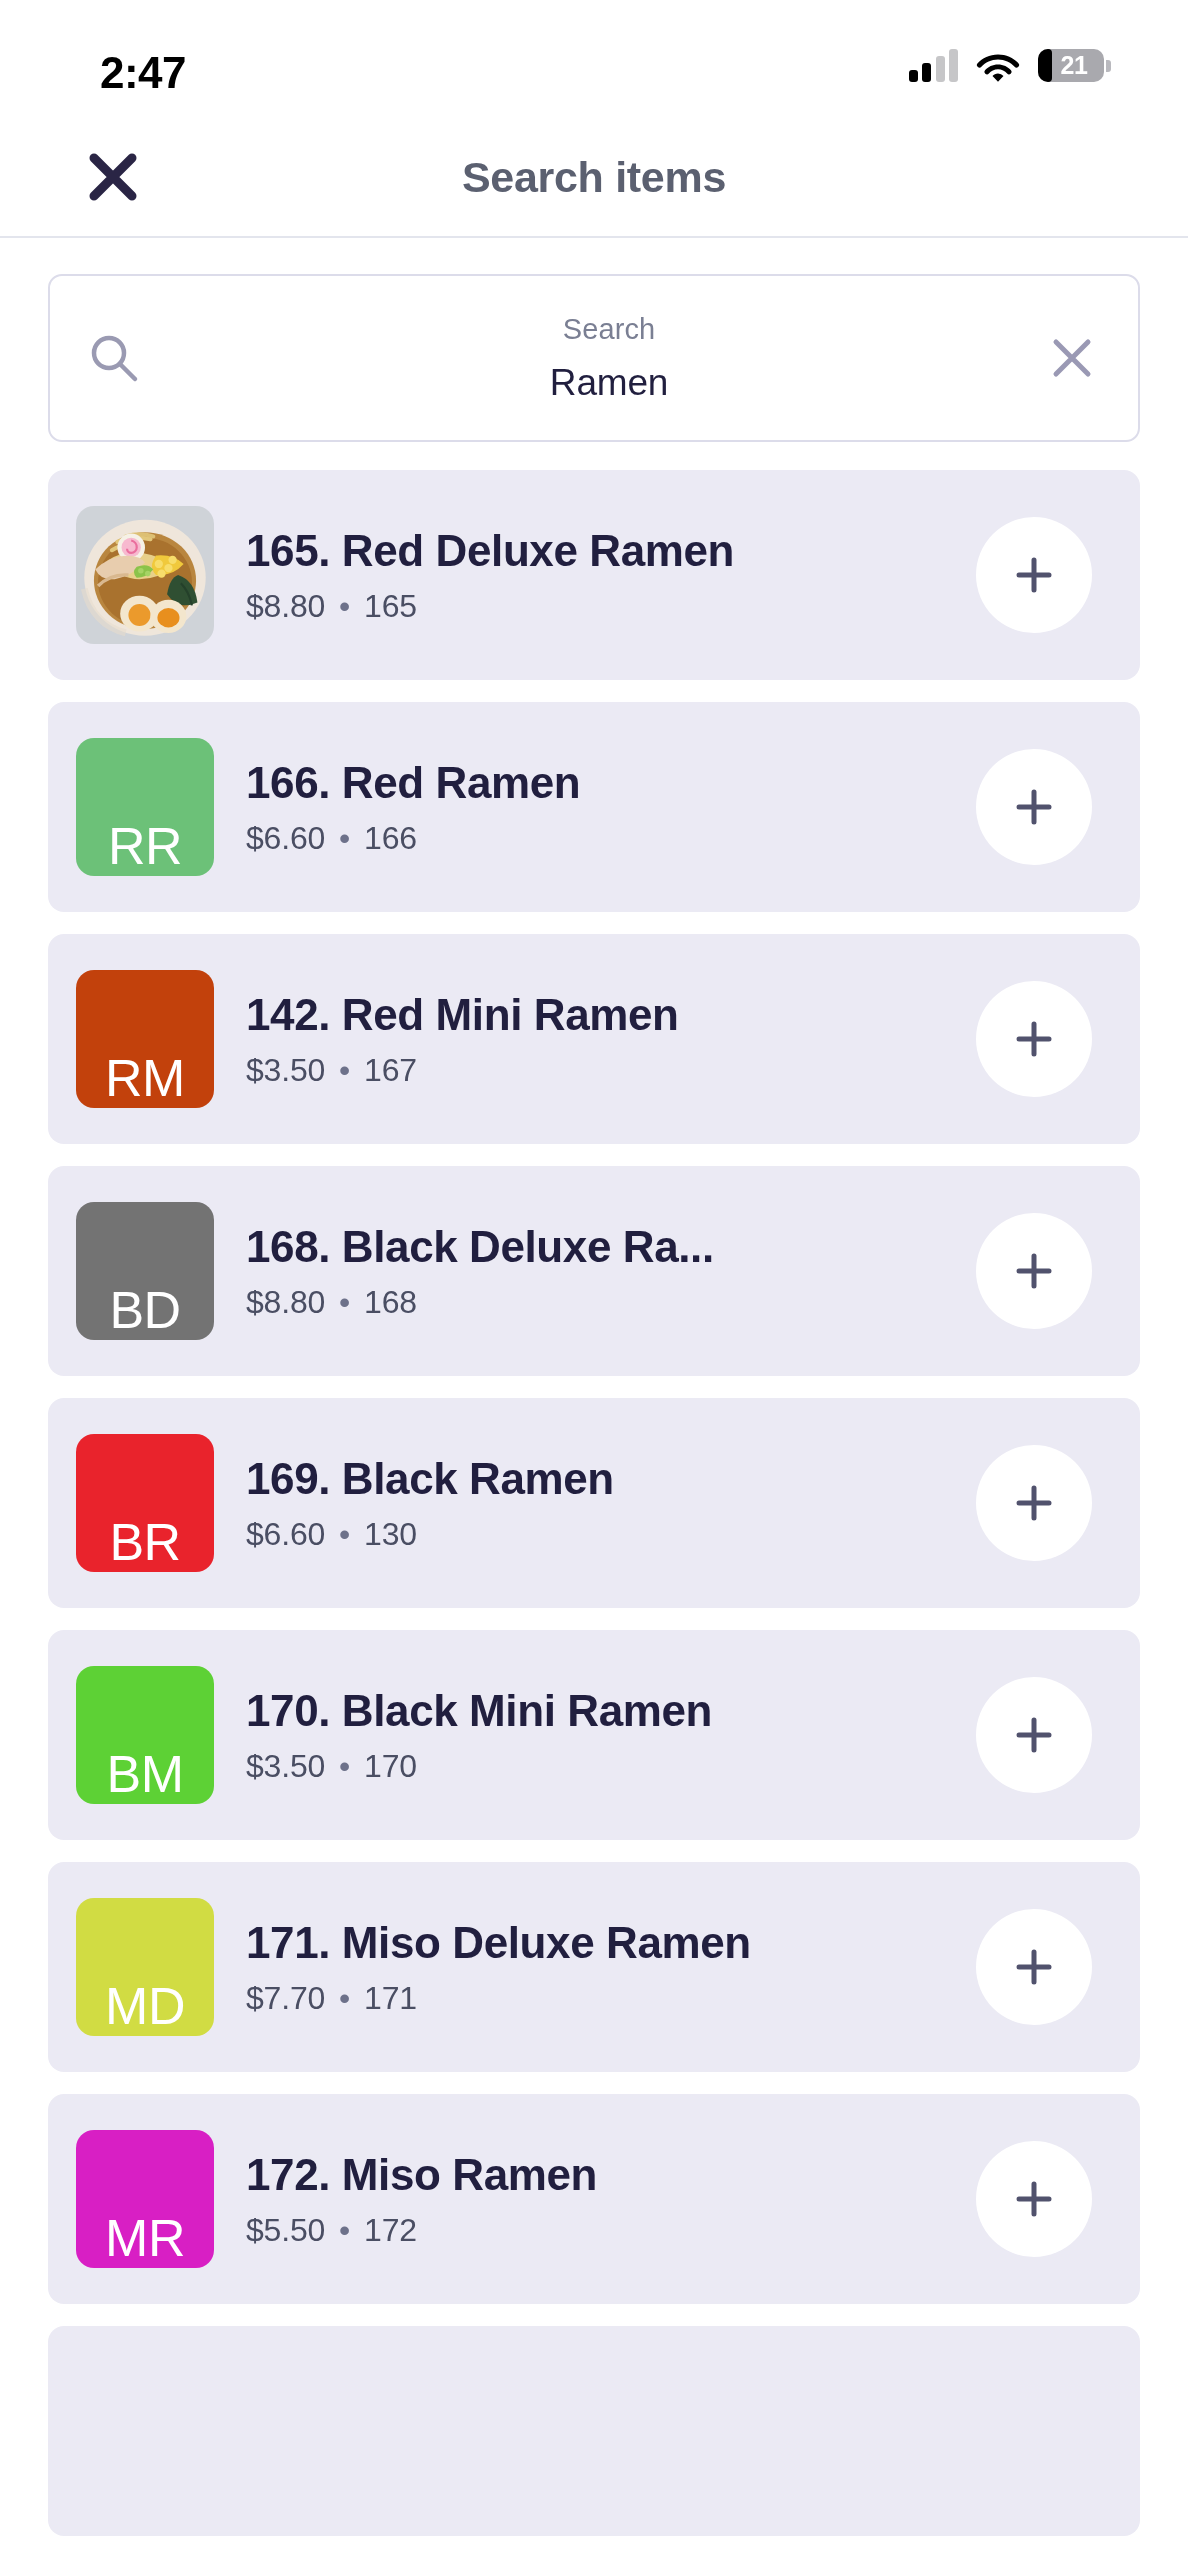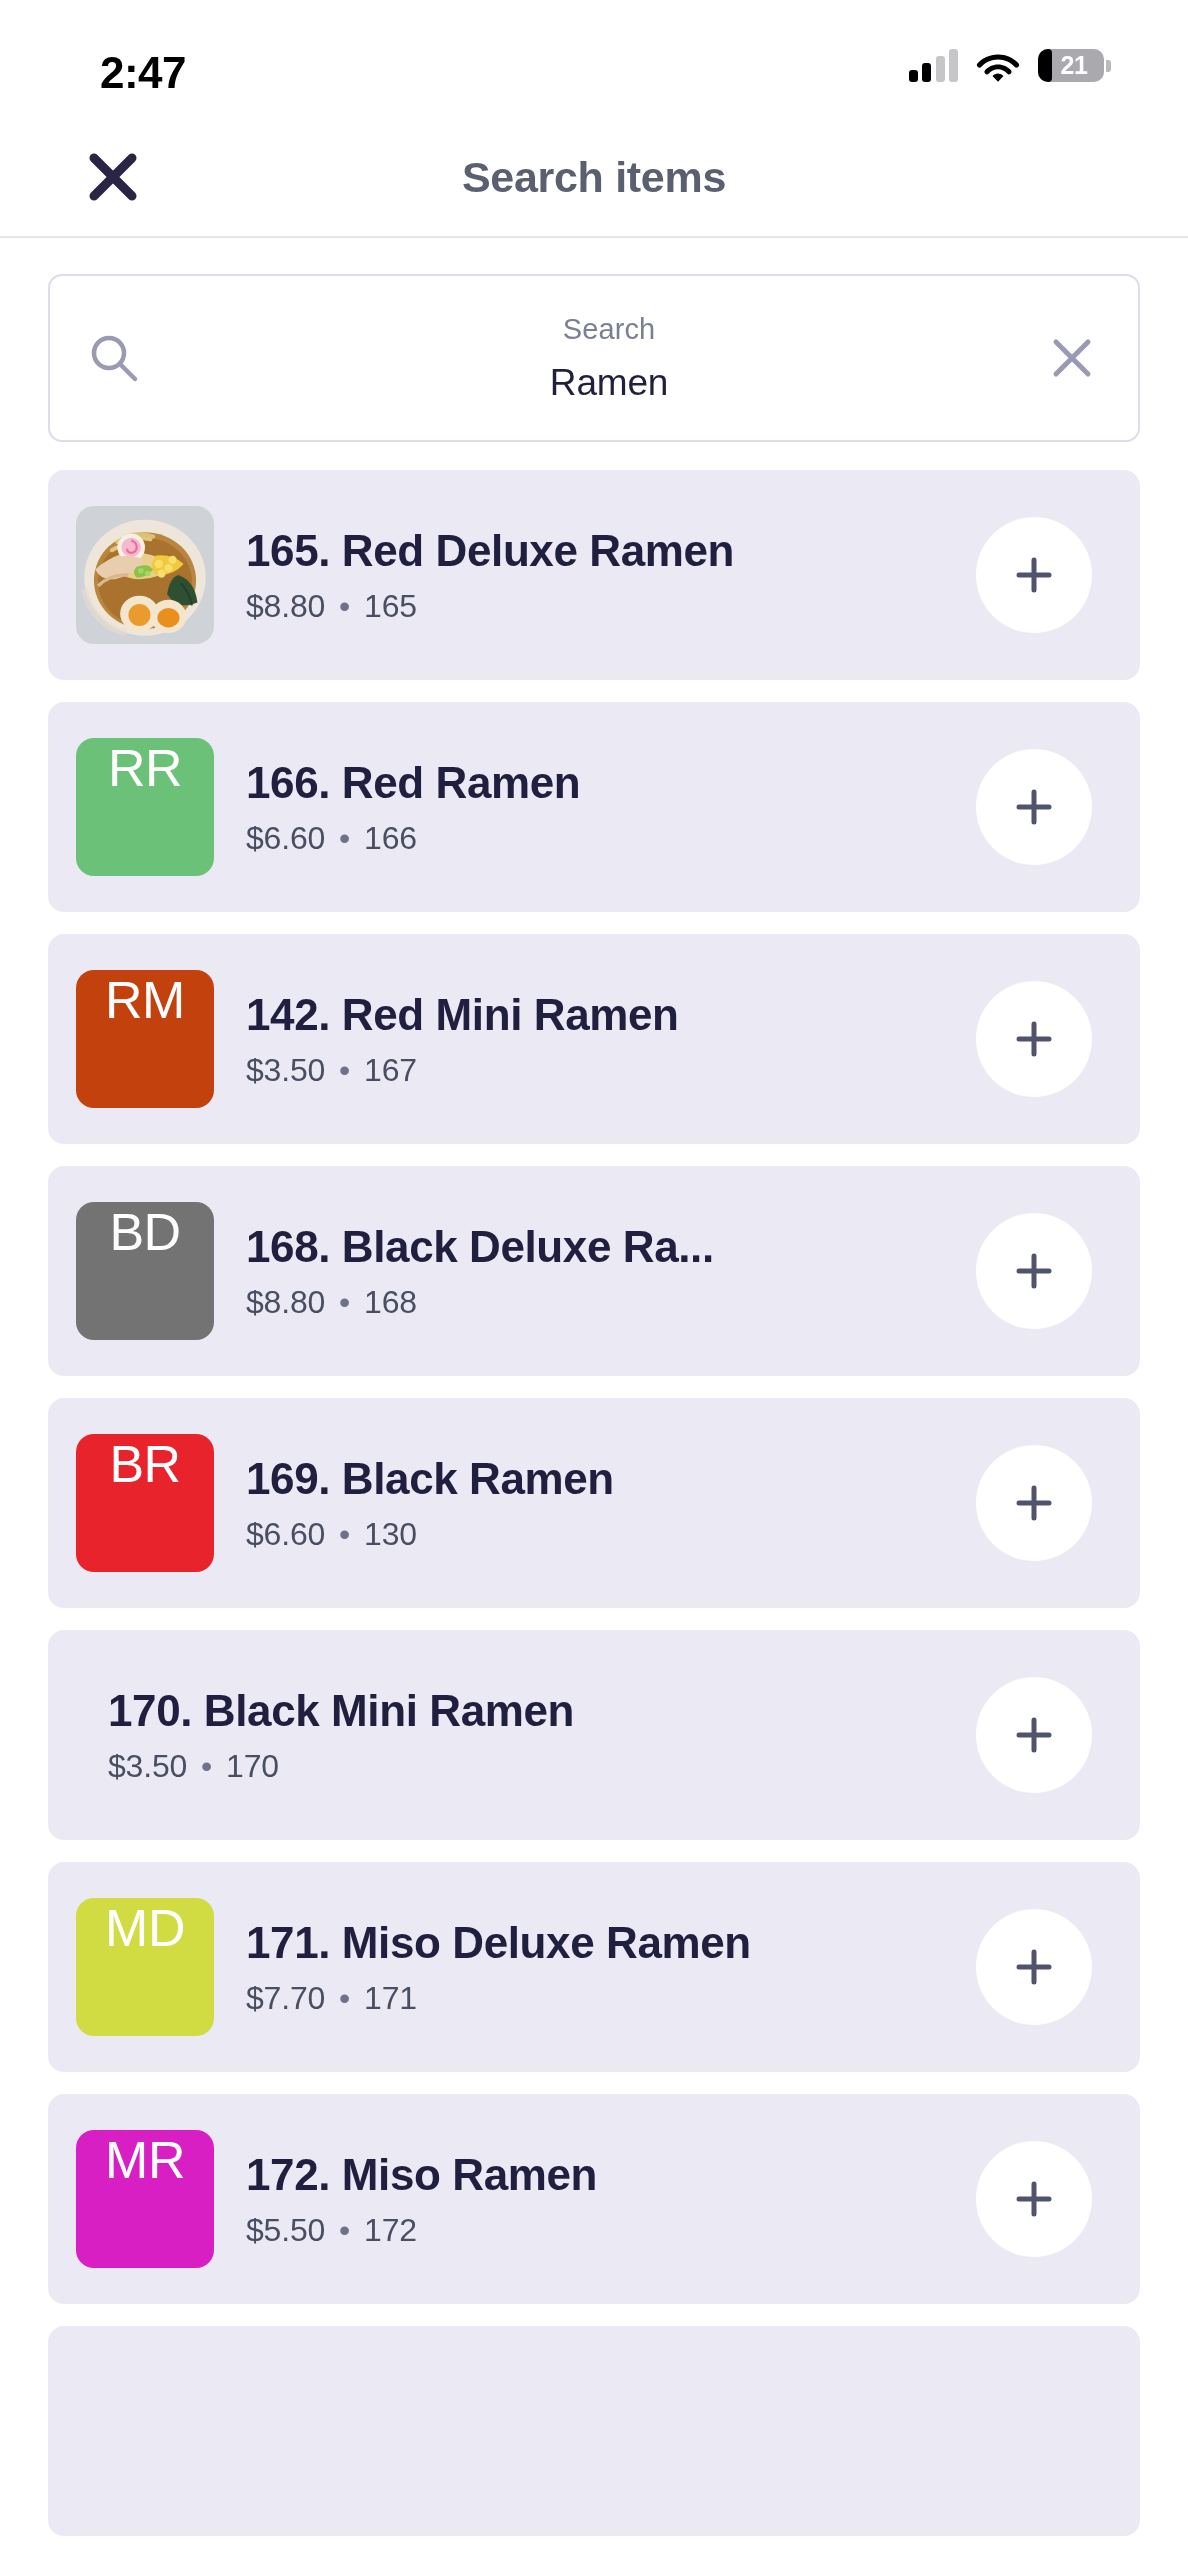--- a/index.html
+++ b/index.html
@@ -188,21 +188,21 @@
     padding: 0 48px 0 28px;
     position: relative;
     flex: 0 0 auto;
   }
   .item-thumb {
     width: 138px;
     height: 138px;
     border-radius: 18px;
     flex: 0 0 auto;
     display: flex;
-    align-items: flex-start;
+    align-items: flex-end;
     justify-content: center;
     overflow: hidden;
   }
   .item-initials {
     color: #ffffff;
     font-size: 52px;
     font-weight: 500;
     letter-spacing: -0.5px;
   }
   .item-photo { width: 100%; height: 100%; display: block; }
@@ -409,20 +409,23 @@
       </div>
     </div>
     <div class="add-btn">
       <svg width="46" height="46" viewBox="0 0 46 46">
         <path d="M23 8 V38 M8 23 H38" stroke="#51526d" stroke-width="5" stroke-linecap="round"></path>
       </svg>
     </div>
   </div>
 
   <div class="item-card">
+    <div class="item-thumb" style="background: rgb(93, 209, 53);">
+      <span class="item-initials">BM</span>
+    </div>
     <div class="item-texts">
       <div class="item-title">170. Black Mini Ramen</div>
       <div class="item-sub">
         <span>$3.50</span><span class="dot">•</span><span>170</span>
       </div>
     </div>
     <div class="add-btn">
       <svg width="46" height="46" viewBox="0 0 46 46">
         <path d="M23 8 V38 M8 23 H38" stroke="#51526d" stroke-width="5" stroke-linecap="round"></path>
       </svg>

